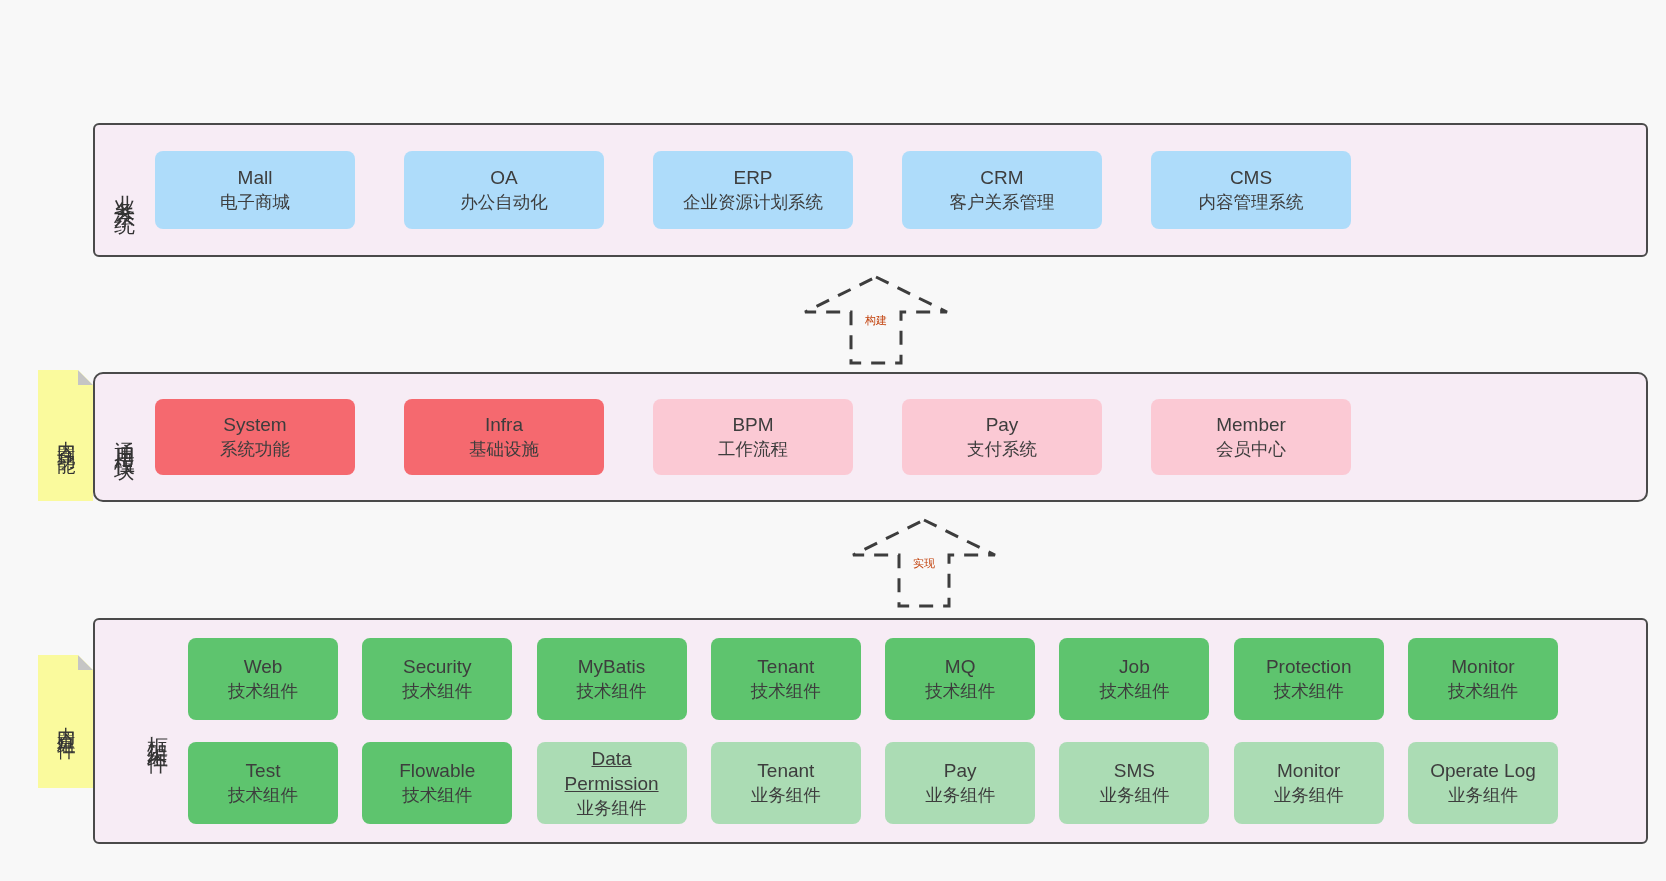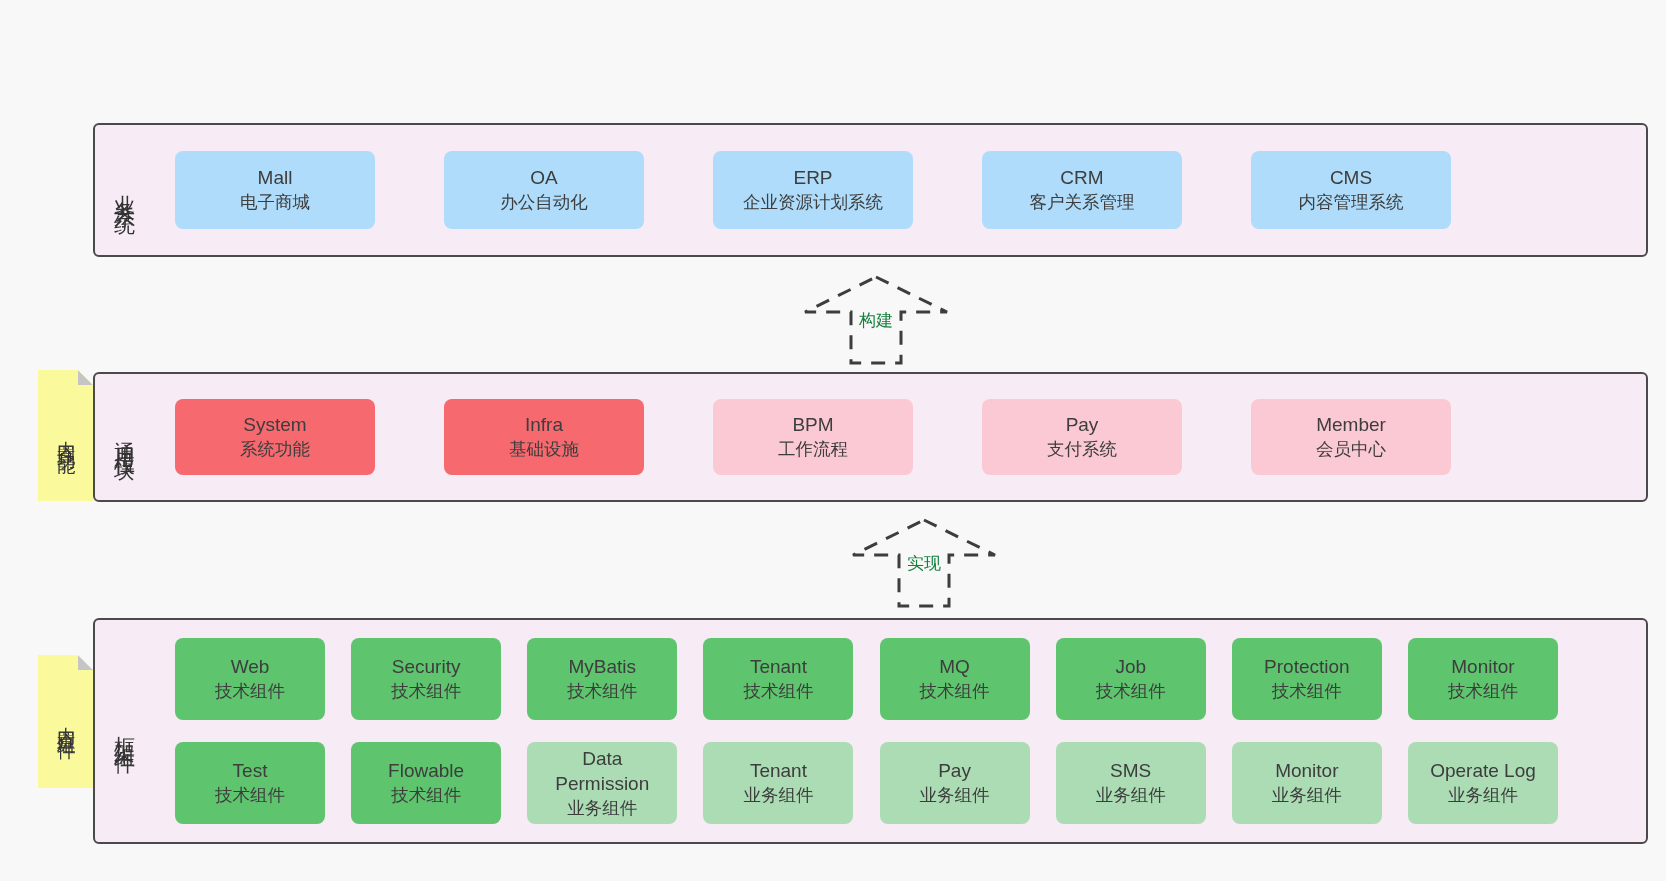--- a/index.html
+++ b/index.html
@@ -23,22 +23,22 @@
     left: 93px;
     width: 1555px;
     box-sizing: border-box;
     background: var(--c-containerFill, #f7ecf5);
     border: 2px solid var(--c-containerBorder, #4a4a4a);
     border-radius: 6px;
     display: flex;
     z-index: 2;
   }
   .layer-business   { top: 123px; height: 134px; }
-  .layer-modules    { top: 372px; height: 130px; }
-  .layer-components { top: 618px; height: 226px; }
+  .layer-modules    { top: 372px; height: 130px; border-radius: 10px; }
+  .layer-components { top: 618px; height: 226px; padding-left: 33px; }
 
   .label-col {
     flex: 0 0 60px;
     width: 60px;
     display: flex;
     align-items: center;
     justify-content: center;
   }
   .vtext {
     writing-mode: vertical-rl;
@@ -61,41 +61,40 @@
   .box {
     box-sizing: border-box;
     border-radius: 8px;
     display: flex;
     flex-direction: column;
     align-items: center;
     justify-content: center;
     text-align: center;
     padding: 0 8px;
     line-height: 1.35;
-    margin-left: 20px;
   }
   .box-name { font-size: 19px; }
   .box-desc { font-size: 17.5px; }
   .boxes-6 .box { flex: 0 0 200px; width: 200px; height: 78px; }
   .layer-modules .boxes-6 .box { height: 76px; }
 
   .comp-rows {
     flex: 1;
     display: flex;
     flex-direction: column;
     justify-content: center;
     gap: 22px;
     padding-right: 88px;
   }
   .comp-row {
     display: flex;
     justify-content: space-between;
   }
   .comp-row .box { width: 150px; height: 82px; flex: 0 0 150px; }
-  .box.wrap .box-name { max-width: 104px; }
+  .box.wrap .box-name { max-width: 104px; text-decoration: underline; }
 
   .blue       { background: var(--c-blue, #aedcfa); }
   .red        { background: var(--c-red, #f5696f); }
   .pink       { background: var(--c-pink, #fbc9d4); }
   .green      { background: var(--c-green, #5ec46e); }
   .lightgreen { background: var(--c-lightGreen, #abdcb4); }
 
   
   .sticky {
     position: absolute;
@@ -138,22 +137,22 @@
     stroke-width: 3;
     stroke-dasharray: 14 10;
   }
   .arrow-label {
     position: absolute;
     left: 50%;
     top: 46px;
     transform: translate(-50%, -50%);
     background: var(--c-pageBg, #f8f8f8);
     padding: 3px 5px;
-    font-size: 17px;
-    color: #15803d;
+    font-size: 11px;
+    color: #c2410c;
     white-space: nowrap;
   }
 </style>
 </head>
 <body>
 
 <div class="stage">
 
   <div class="sticky sticky-modules">
     <span class="vtext">内置功能</span>

